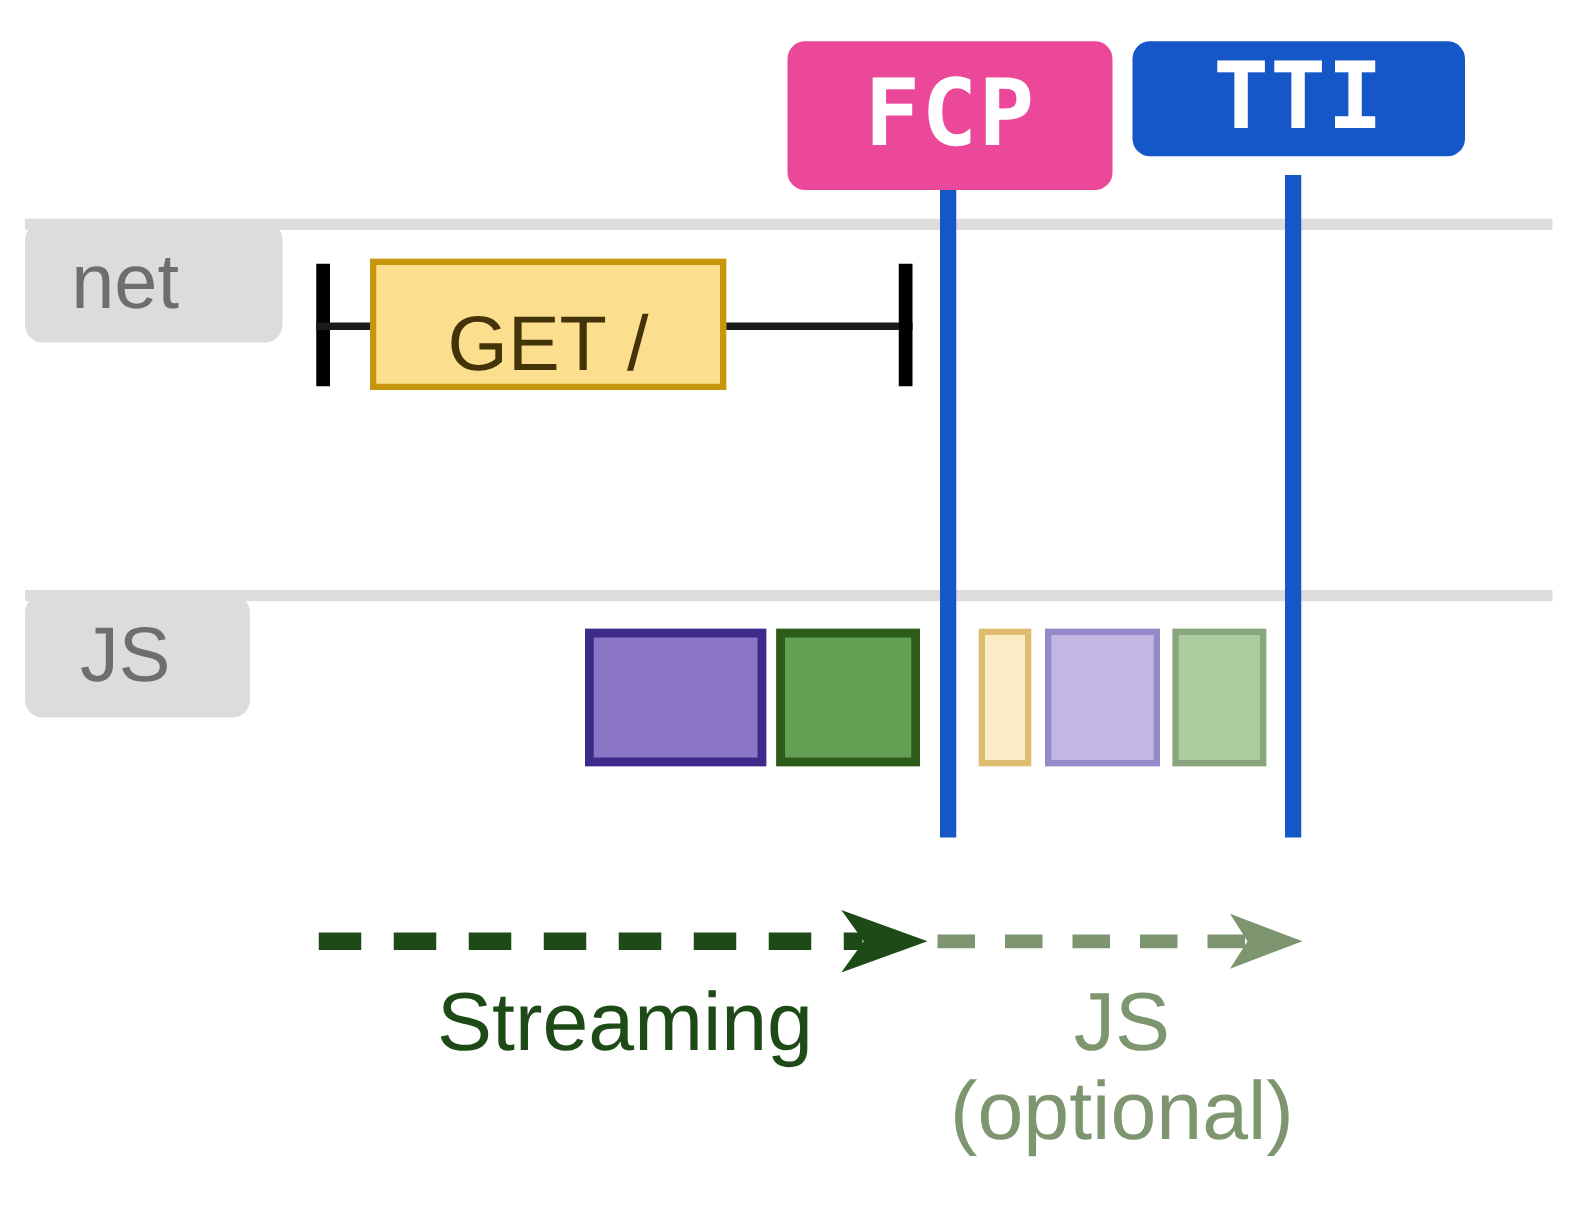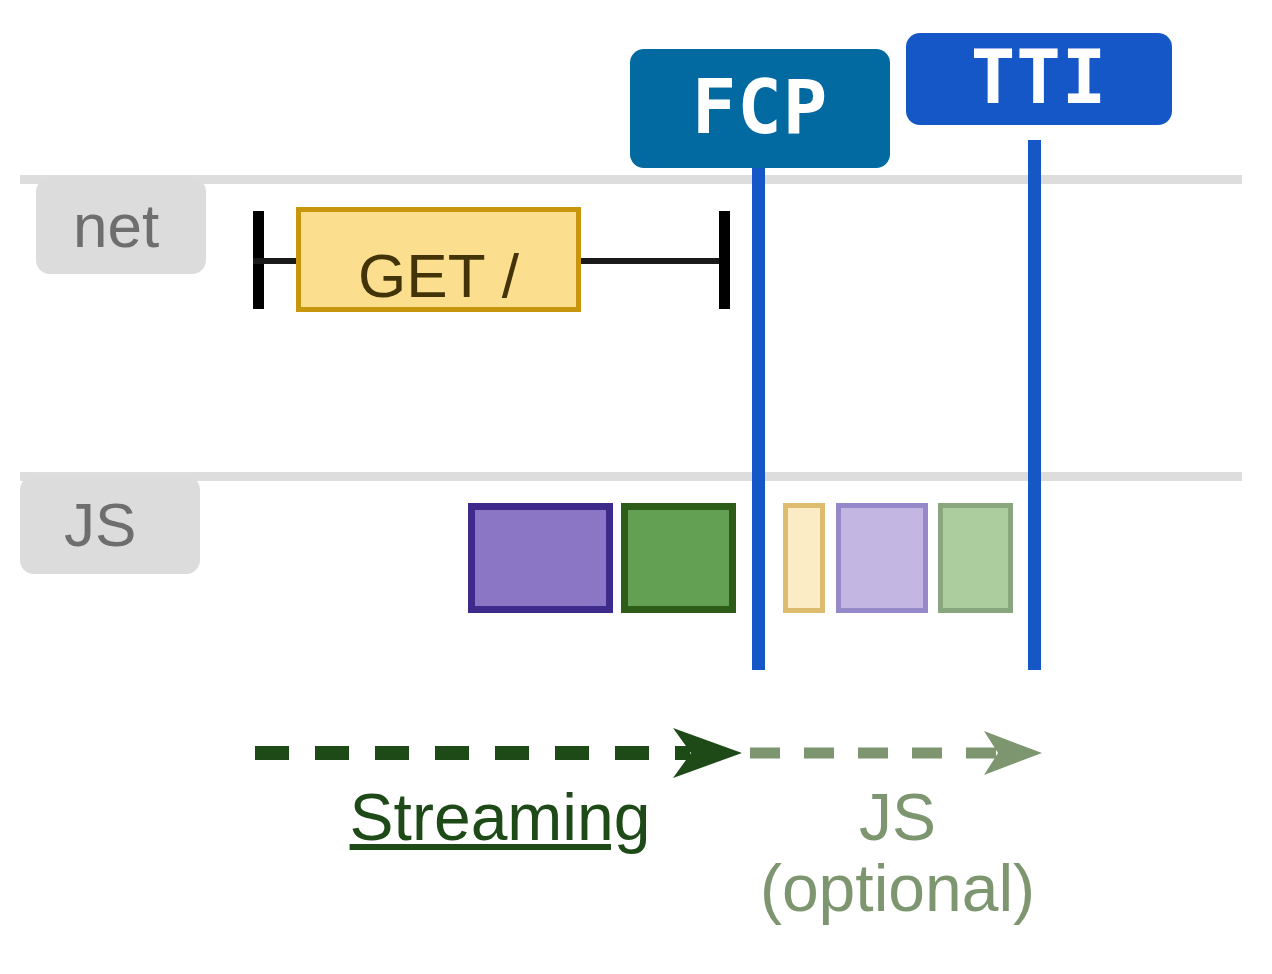--- a/index.html
+++ b/index.html
@@ -99,21 +99,21 @@
   }
 </style>
 </head>
 <body>
 
 <div id="diagram">
 
   <div class="lane-track" style="top:175px; width:1222px;"></div>
   <div class="lane-track" style="top:472px; width:1222px;"></div>
 
-  <div class="lane-pill" style="left:36px; top:178px; width:170px; height:96px;padding-left:37px;">
+  <div class="lane-pill" style="left:20px; top:178px; width:206px; height:96px;padding-left:37px;">
     <span>net</span>
   </div>
   <div class="lane-pill" style="left:20px; top:476px; width:180px; height:98px;">
     <span>JS</span>
   </div>
 
   <div class="net-cap" style="left:253px; top:211px; height:98px;"></div>
   <div class="net-line" style="left:253px; top:258px; width:477px;"></div>
   <div class="net-cap" style="left:719px; top:211px; height:98px;"></div>
 
@@ -129,34 +129,34 @@
   <div class="task-block" style="left:783px; top:503px; width:42px; height:110px;
               background:#fcecc6; border:5px solid #ddbc70;"></div>
   <div class="task-block" style="left:836px; top:503px; width:92px; height:110px;
               background:#c4b6e2; border:5px solid #9689c9;"></div>
   <div class="task-block" style="left:938px; top:503px; width:75px; height:110px;
               background:#accd9e; border:5px solid #8aa67e;"></div>
 
   <div class="marker-line" style="left:752px; top:140px; height:530px; background:#1657c8;"></div>
   <div class="marker-line" style="left:1028px; top:140px; height:530px; background:#1657c8;"></div>
 
-  <div class="marker-badge" style="left:630px; top:33px; width:260px; height:119px; background:#0369a1;margin-top:16px;">
+  <div class="marker-badge" style="left:630px; top:33px; width:260px; height:119px; background:#ec4899;">
     <span>FCP</span>
   </div>
   <div class="marker-badge" style="left:906px; top:33px; width:266px; height:92px; background:#1657c8;">
     <span>TTI</span>
   </div>
 
   <div class="arrow-wrap" style="left:250px; top:722px; width:500px; height:62px;">
     <svg width="500" height="62" viewBox="0 0 500 62">
       <line x1="5" y1="31" x2="440" y2="31" stroke="#1e4a18" stroke-width="14" stroke-dasharray="34,26" stroke-linecap="butt"></line>
       <polygon points="423,6 492,31 423,56 441,31" fill="#1e4a18"></polygon>
     </svg>
   </div>
-  <div class="arrow-label" style="left:250px; top:782px; width:500px; color:#1e4a18;text-decoration:underline;">Streaming</div>
+  <div class="arrow-label" style="left:250px; top:782px; width:500px; color:#1e4a18;">Streaming</div>
 
   <div class="arrow-wrap" style="left:746px; top:722px; width:300px; height:62px;">
     <svg width="300" height="62" viewBox="0 0 300 62">
       <line x1="4" y1="31" x2="250" y2="31" stroke="#7d9670" stroke-width="11" stroke-dasharray="30,24" stroke-linecap="butt"></line>
       <polygon points="238,9 296,31 238,53 252,31" fill="#7d9670"></polygon>
     </svg>
   </div>
   <div class="arrow-label" style="left:720px; top:782px; width:355px; color:#7d9670;">JS
 (optional)</div>
 

